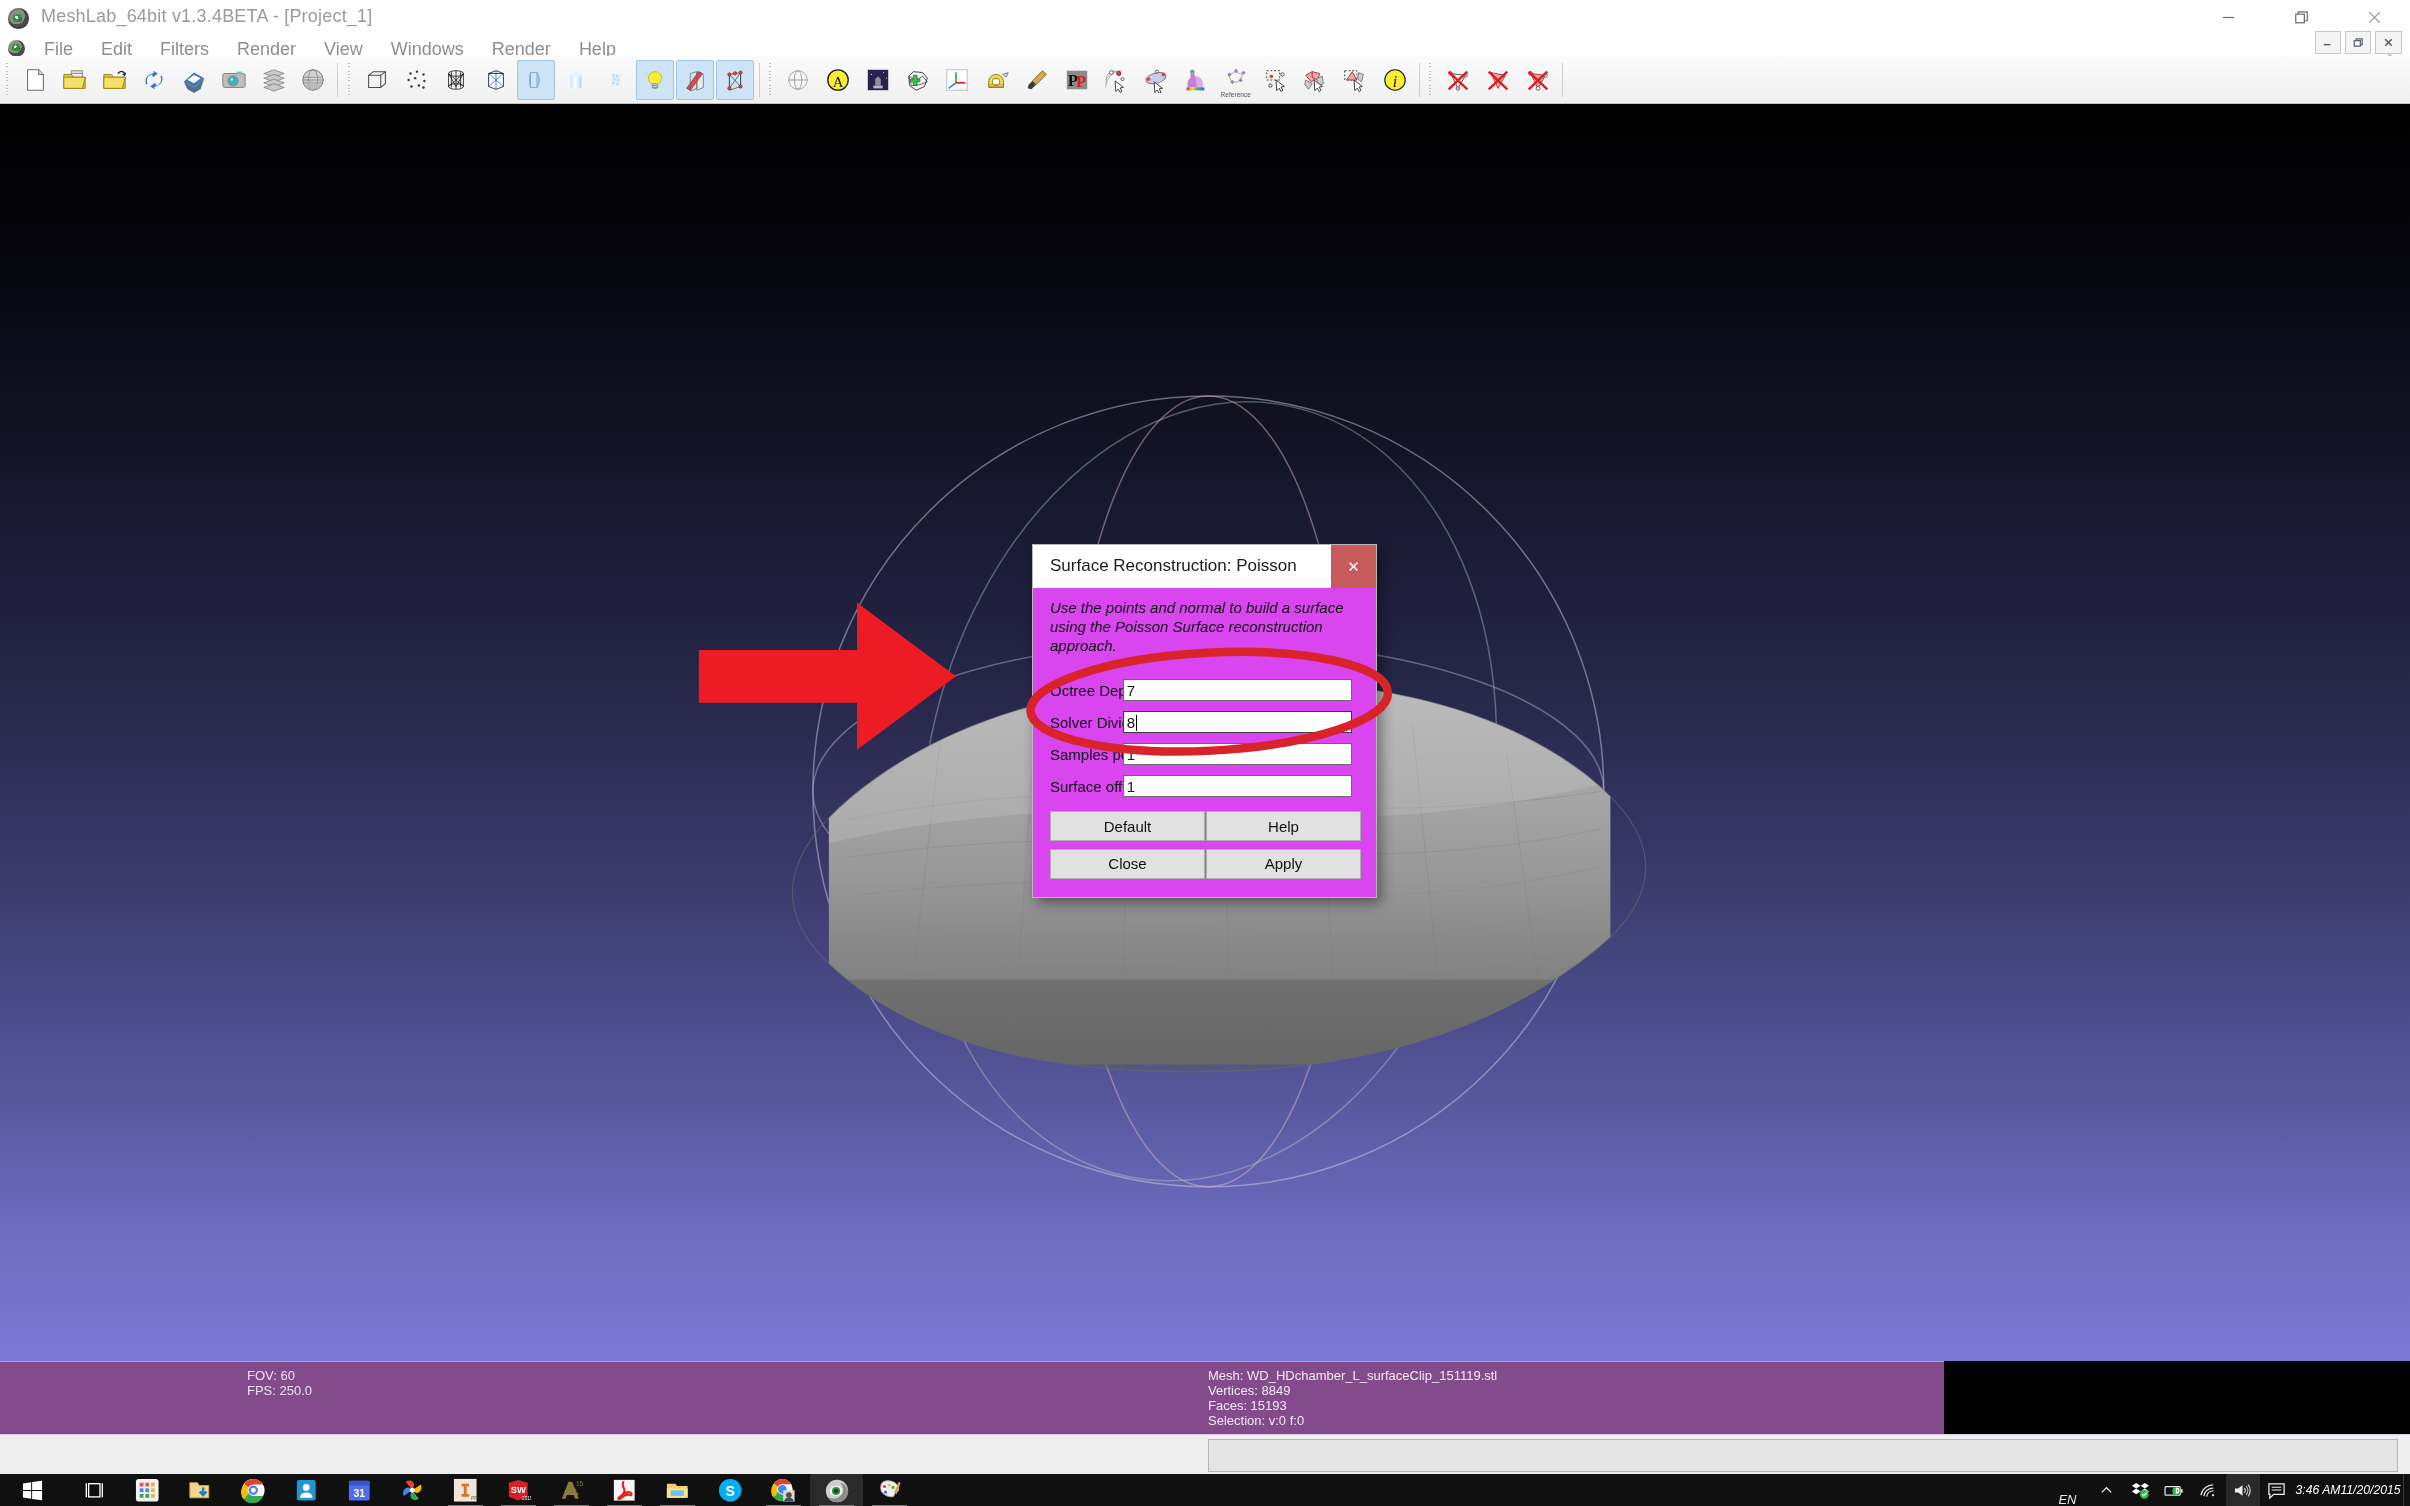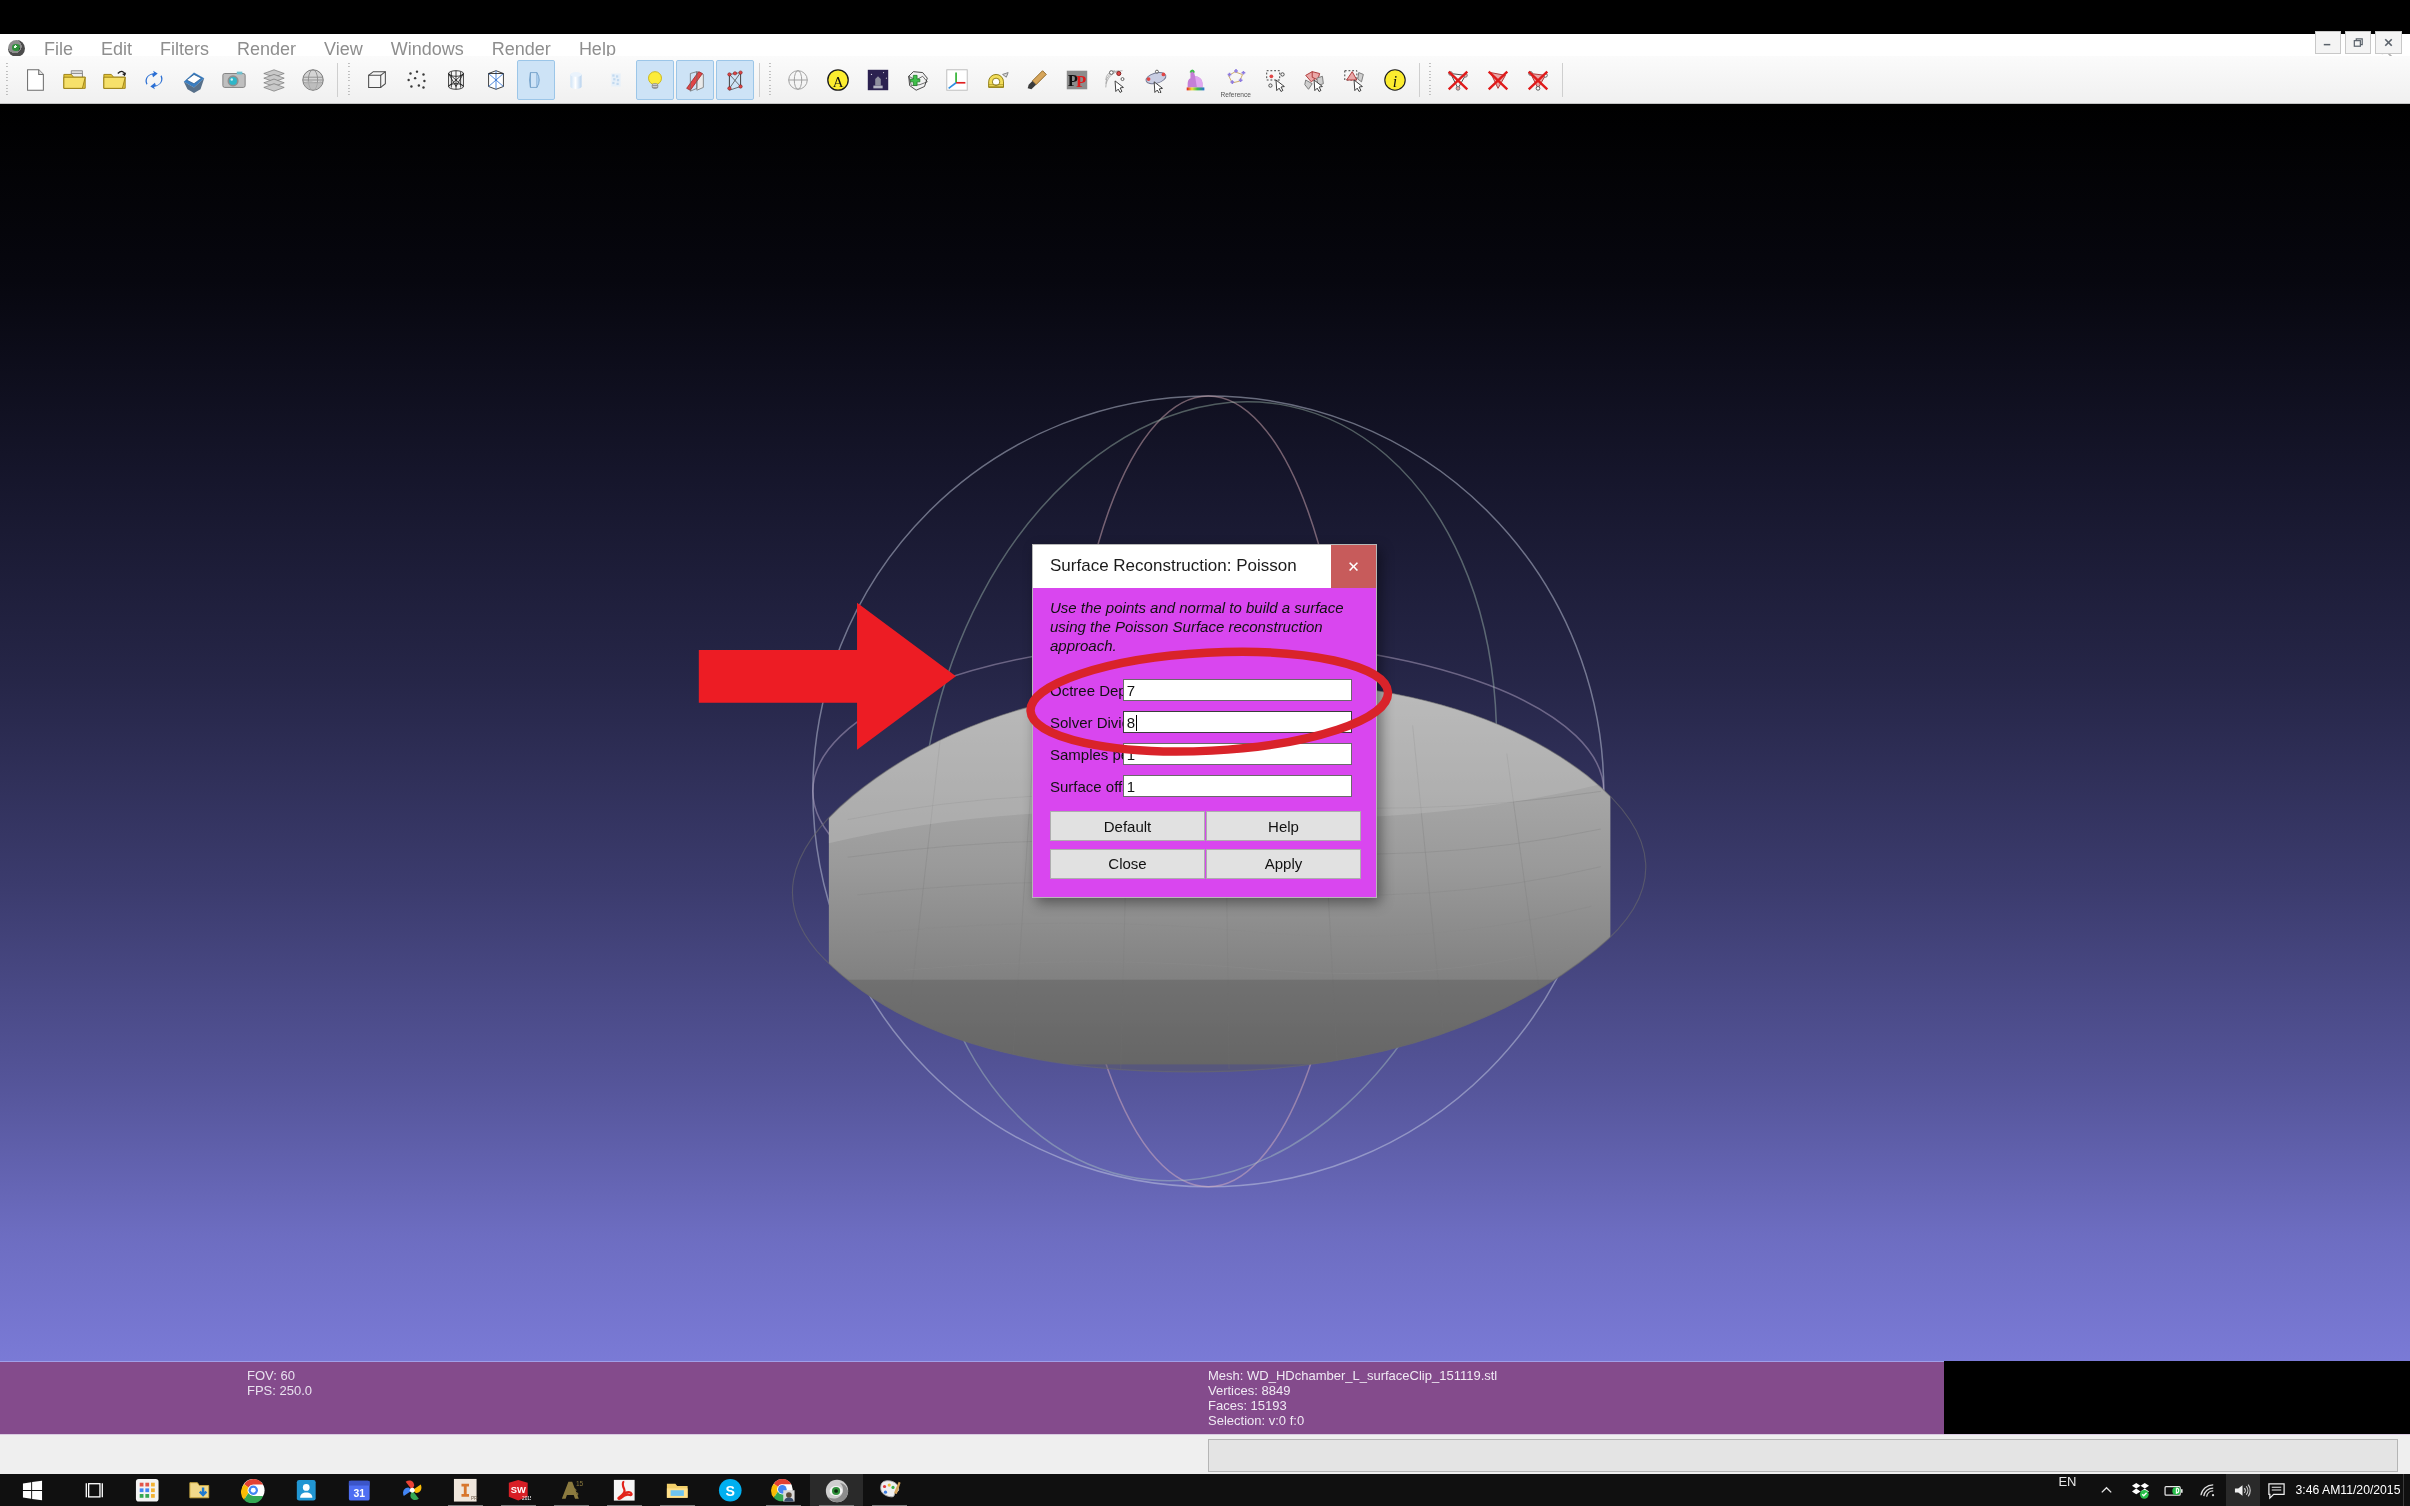--- a/index.html
+++ b/index.html
@@ -71,21 +71,21 @@
   .bb-field{position:absolute;left:1208px;top:3.8px;width:1188px;height:31px;background:#e4e4e4;
     border:0.9px solid #b5b5b5;}
 
   
   .taskbar{position:absolute;left:0;top:1474px;width:2411px;height:33px;background:#101010;}
   .tb-start{position:absolute;left:13px;top:3.8px;width:38px;height:26px;display:flex;align-items:center;justify-content:center;}
   .tk-items{position:absolute;left:68px;top:0;height:33px;display:flex;align-items:center;}
   .tk{width:53px;height:33px;display:flex;align-items:center;justify-content:center;position:relative;}
   .tk.active{background:#2a2a2a;}
   .tk.open:after{content:"";position:absolute;left:9.4px;right:9.4px;bottom:0;height:1.9px;background:#7a7a7a;}
-  .tray{position:absolute;right:0;top:0;height:33px;display:flex;align-items:flex-start;}
+  .tray{position:absolute;right:0;top:0;height:33px;display:flex;align-items:flex-end;font-style:italic;}
   .tray-en{font-size:13px;color:#e8e8e8;padding:0 13px;}
   .tray-ic{width:34px;height:33px;display:flex;align-items:center;justify-content:center;}
   .tray-ic.vol{background:#2a2a2a;}
   .clock{width:109px;height:33px;display:flex;align-items:center;justify-content:center;
     color:#fff;font-size:12.2px;line-height:15px;}
   .showdesk{width:7.5px;height:33px;border-left:0.9px solid #3a3a3a;}
 
   
   .dialog{position:absolute;left:1032px;top:544px;width:343px;height:352px;background:#d946ef;
     border:0.9px solid #b7b7b7;box-shadow:3.8px 4.7px 13px rgba(0,0,0,.45);z-index:20;}
@@ -109,20 +109,43 @@
     display:flex;align-items:center;justify-content:center;font-family:"Liberation Sans", sans-serif;}
 
   
   .anno{position:absolute;left:0;top:0;width:2411px;height:1507px;z-index:40;pointer-events:none;}
 </style>
 </head>
 <body>
 
 <div class="app">
 
+  <div class="titlebar">
+    <div class="tb-icon"></div>
+    <div class="tb-title">MeshLab_64bit v1.3.4BETA - [Project_1]</div>
+    <div class="tb-btns">
+      <div class="tb-btn">
+        <svg width="21" height="21" viewBox="0 0 22 22">
+            <line x1="5" y1="11" x2="17" y2="11" stroke="#6b7077" stroke-width="1.3"></line>
+          </svg>
+      </div>
+      <div class="tb-btn">
+        <svg width="21" height="21" viewBox="0 0 22 22">
+          <rect x="5" y="7.5" width="9" height="9" fill="none" stroke="#6b7077" stroke-width="1.3"></rect>
+          <polyline points="7.6,7.5 7.6,5 17,5 17,14.4 14,14.4" fill="none" stroke="#6b7077" stroke-width="1.3"></polyline>
+        </svg>
+      </div>
+      <div class="tb-btn close">
+        <svg width="21" height="21" viewBox="0 0 22 22">
+          <line x1="5.5" y1="5.5" x2="16.5" y2="16.5" stroke="#9aa0a8" stroke-width="1.3"></line>
+          <line x1="16.5" y1="5.5" x2="5.5" y2="16.5" stroke="#9aa0a8" stroke-width="1.3"></line>
+        </svg>
+      </div>
+    </div>
+  </div>
 
   <div class="mdi-btns">
     <div class="mdi-btn">
       <svg width="13" height="13" viewBox="0 0 14 14">
           <rect x="3" y="8.5" width="7" height="1.6" fill="#5a626b"></rect>
         </svg>
     </div>
     <div class="mdi-btn">
       <svg width="13" height="13" viewBox="0 0 14 14">
         <rect x="2.5" y="5" width="6.5" height="6" fill="none" stroke="#5a626b" stroke-width="1.3"></rect>

